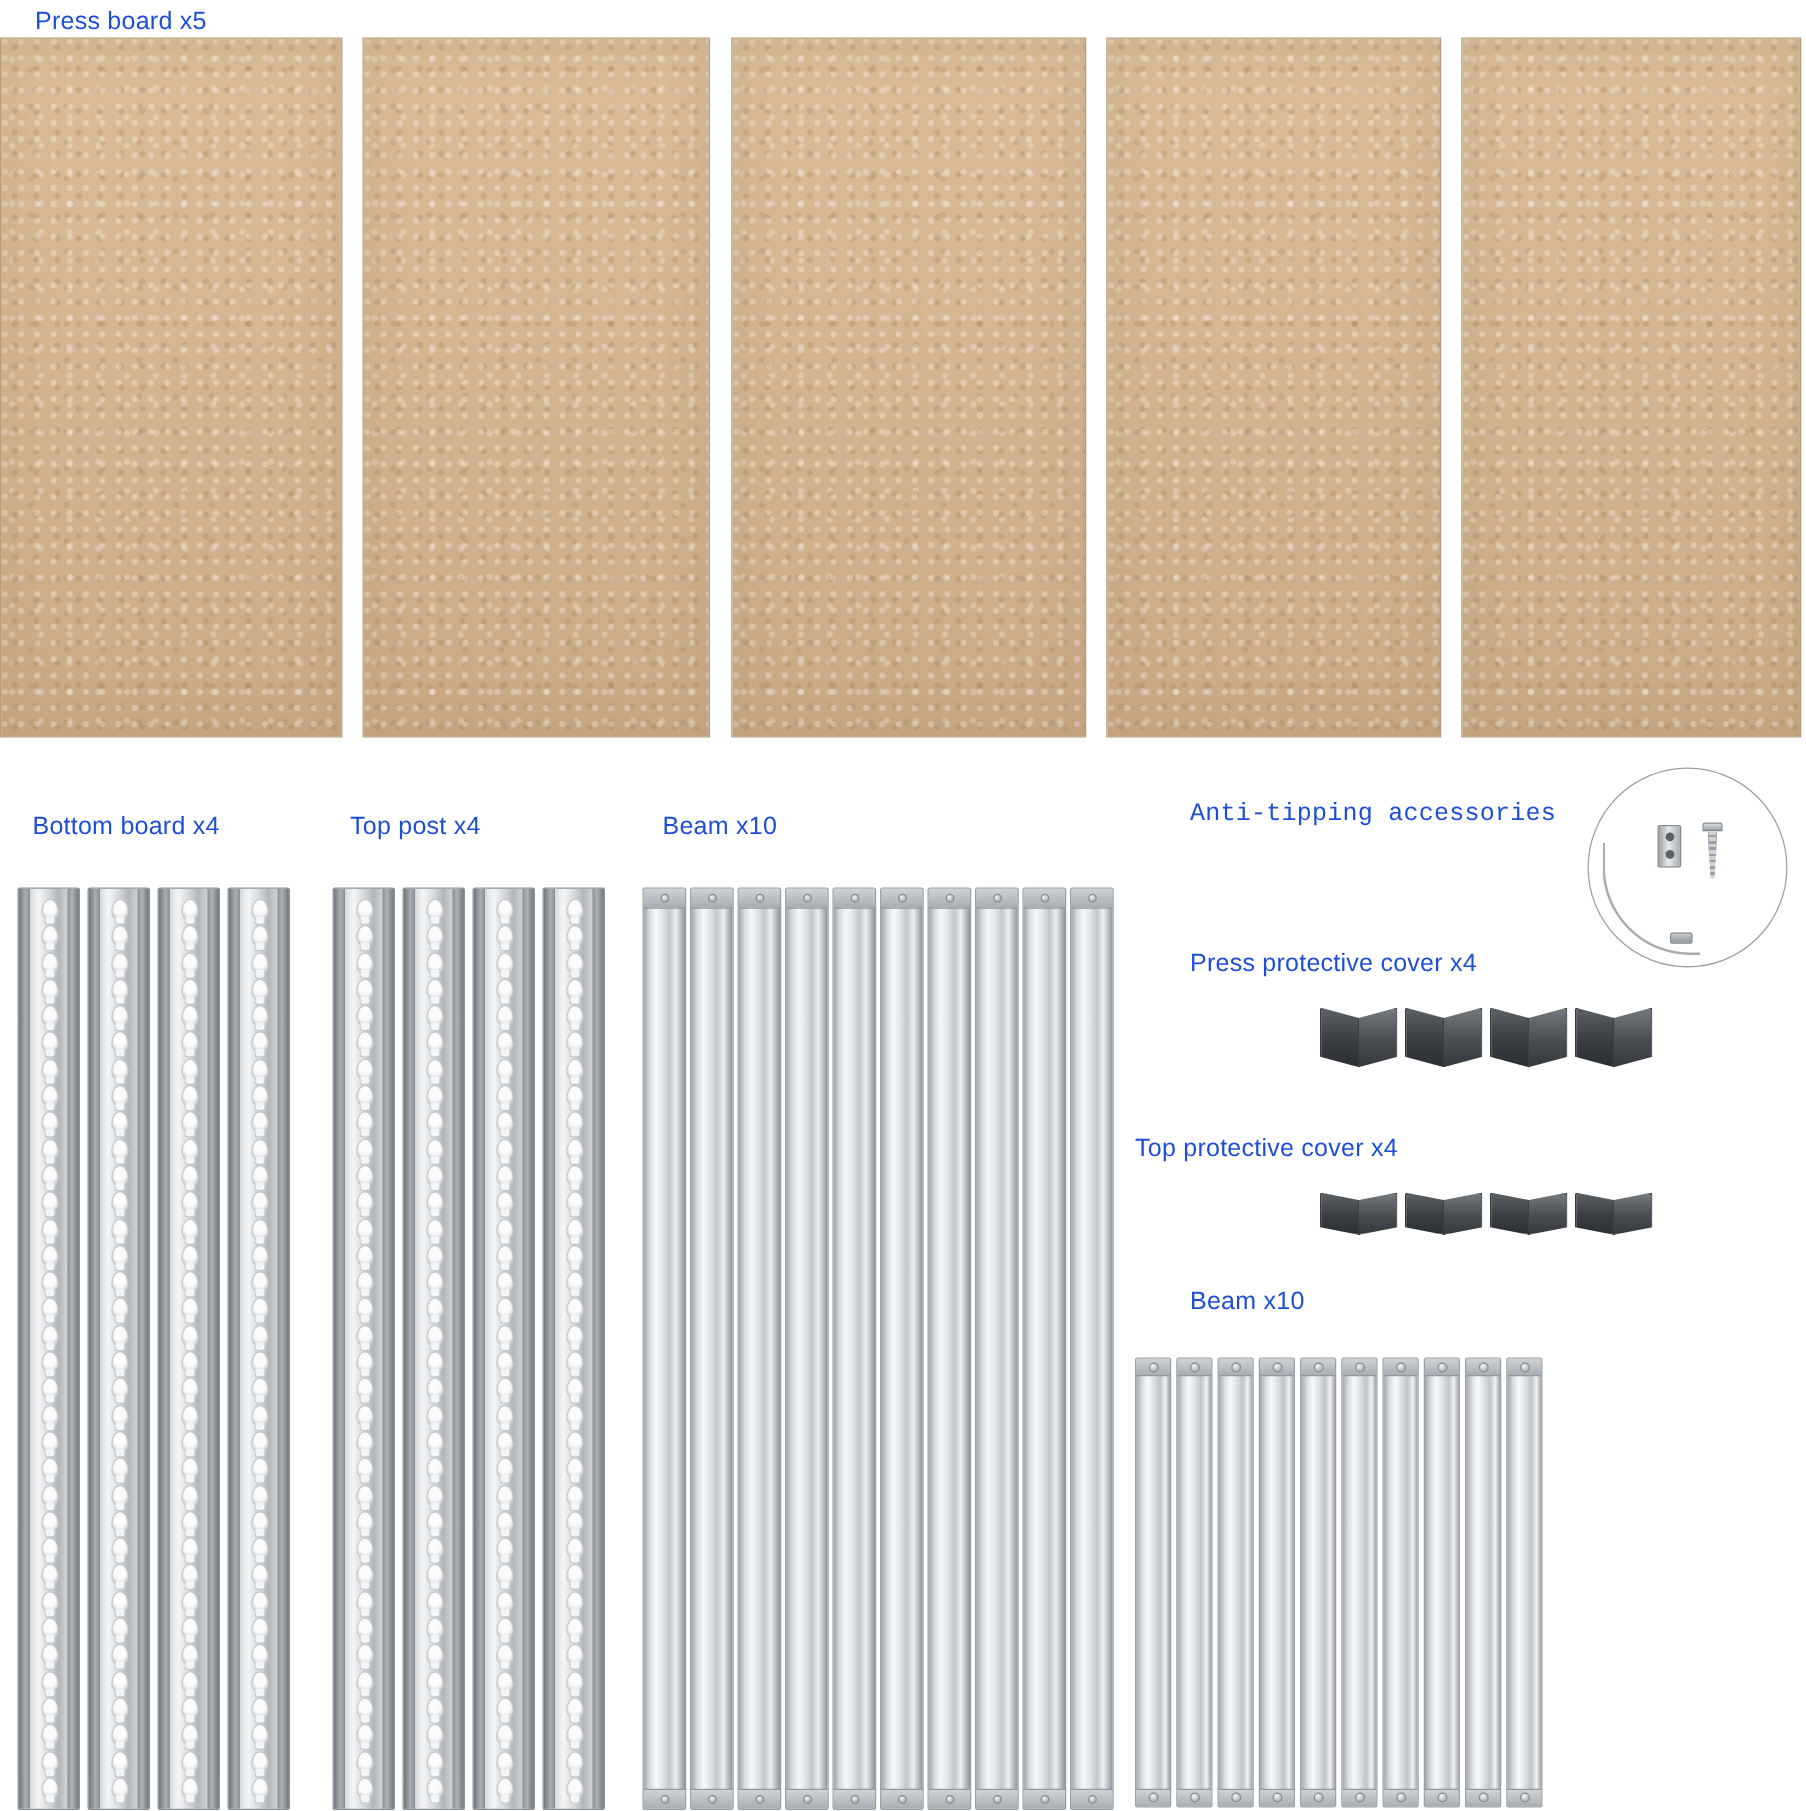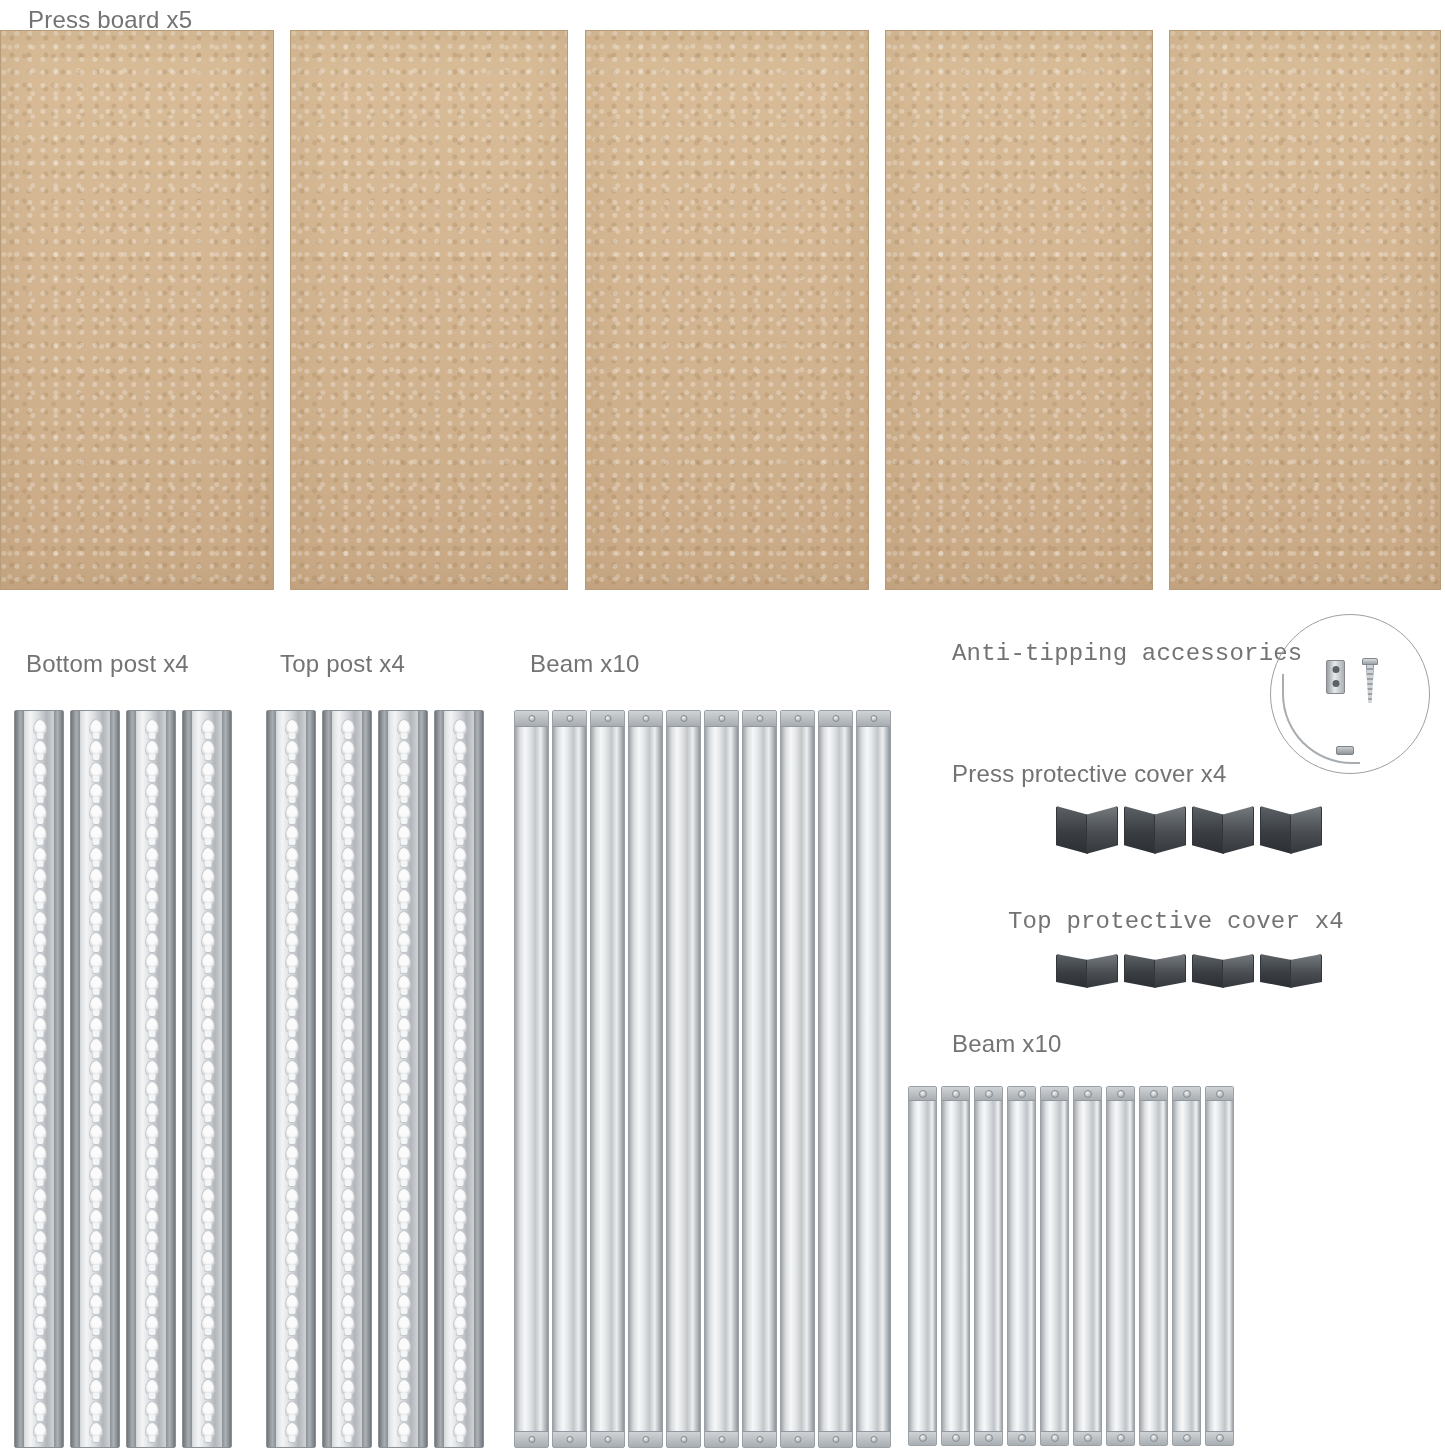--- a/index.html
+++ b/index.html
@@ -8,23 +8,23 @@
     background: #ffffff;
   }
   body {
     width: 1445px; height: 1449px;
     position: relative;
     font-family: "Liberation Sans", sans-serif;
     color: #111;
     overflow: hidden;
   }
   .label {
-    font-size: 24px;
+    font-size: 20px;
     font-weight: 400;
-    color: #737373;
+    color: #1d4ed8;
     letter-spacing: 0.2px;
     white-space: nowrap;
     text-align: center;
   }
 
   
   #press-board-label {
     position: absolute;
     left: 28px; top: 6px;
   }
@@ -54,21 +54,21 @@
   .board.b3 { width: 284px; }
   .board.b4 { width: 268px; }
   .board.b5 { width: 272px; }
 
   
   #bottom-post-label { position: absolute; left: 26px;  top: 650px; }
   #top-post-label    { position: absolute; left: 280px; top: 650px; }
   #beam-label        { position: absolute; left: 530px; top: 650px; }
   #anti-tip-label    { position: absolute; left: 952px; top: 640px; font-family: Liberation Mono, monospace; }
   #bottom-cover-label{ position: absolute; left: 952px; top: 760px; }
-  #top-cover-label   { position: absolute; left: 1008px; top: 908px; font-family: Liberation Mono, monospace; }
+  #top-cover-label   { position: absolute; left: 908px; top: 908px; }
   #brace-label       { position: absolute; left: 952px; top: 1030px; }
 
   
   .post-group {
     position: absolute;
     display: flex;
     gap: 6px;
   }
   #bottom-posts { left: 14px; top: 710px; }
   #top-posts    { left: 266px; top: 710px; }
@@ -300,21 +300,21 @@
 <div class="label" id="press-board-label">Press board x5</div>
 
 <div id="boards-row">
   <div class="board b1"></div>
   <div class="board b2"></div>
   <div class="board b3"></div>
   <div class="board b4"></div>
   <div class="board b5"></div>
 </div>
 
-<div class="label" id="bottom-post-label">Bottom post x4</div>
+<div class="label" id="bottom-post-label">Bottom board x4</div>
 <div class="label" id="top-post-label">Top post x4</div>
 <div class="label" id="beam-label">Beam x10</div>
 <div class="label" id="anti-tip-label">Anti-tipping accessories</div>
 <div class="label" id="bottom-cover-label">Press protective cover x4</div>
 <div class="label" id="top-cover-label">Top protective cover x4</div>
 <div class="label" id="brace-label">Beam x10</div>
 
 <div class="post-group" id="bottom-posts">
   <div class="post">
       <div class="holes">

